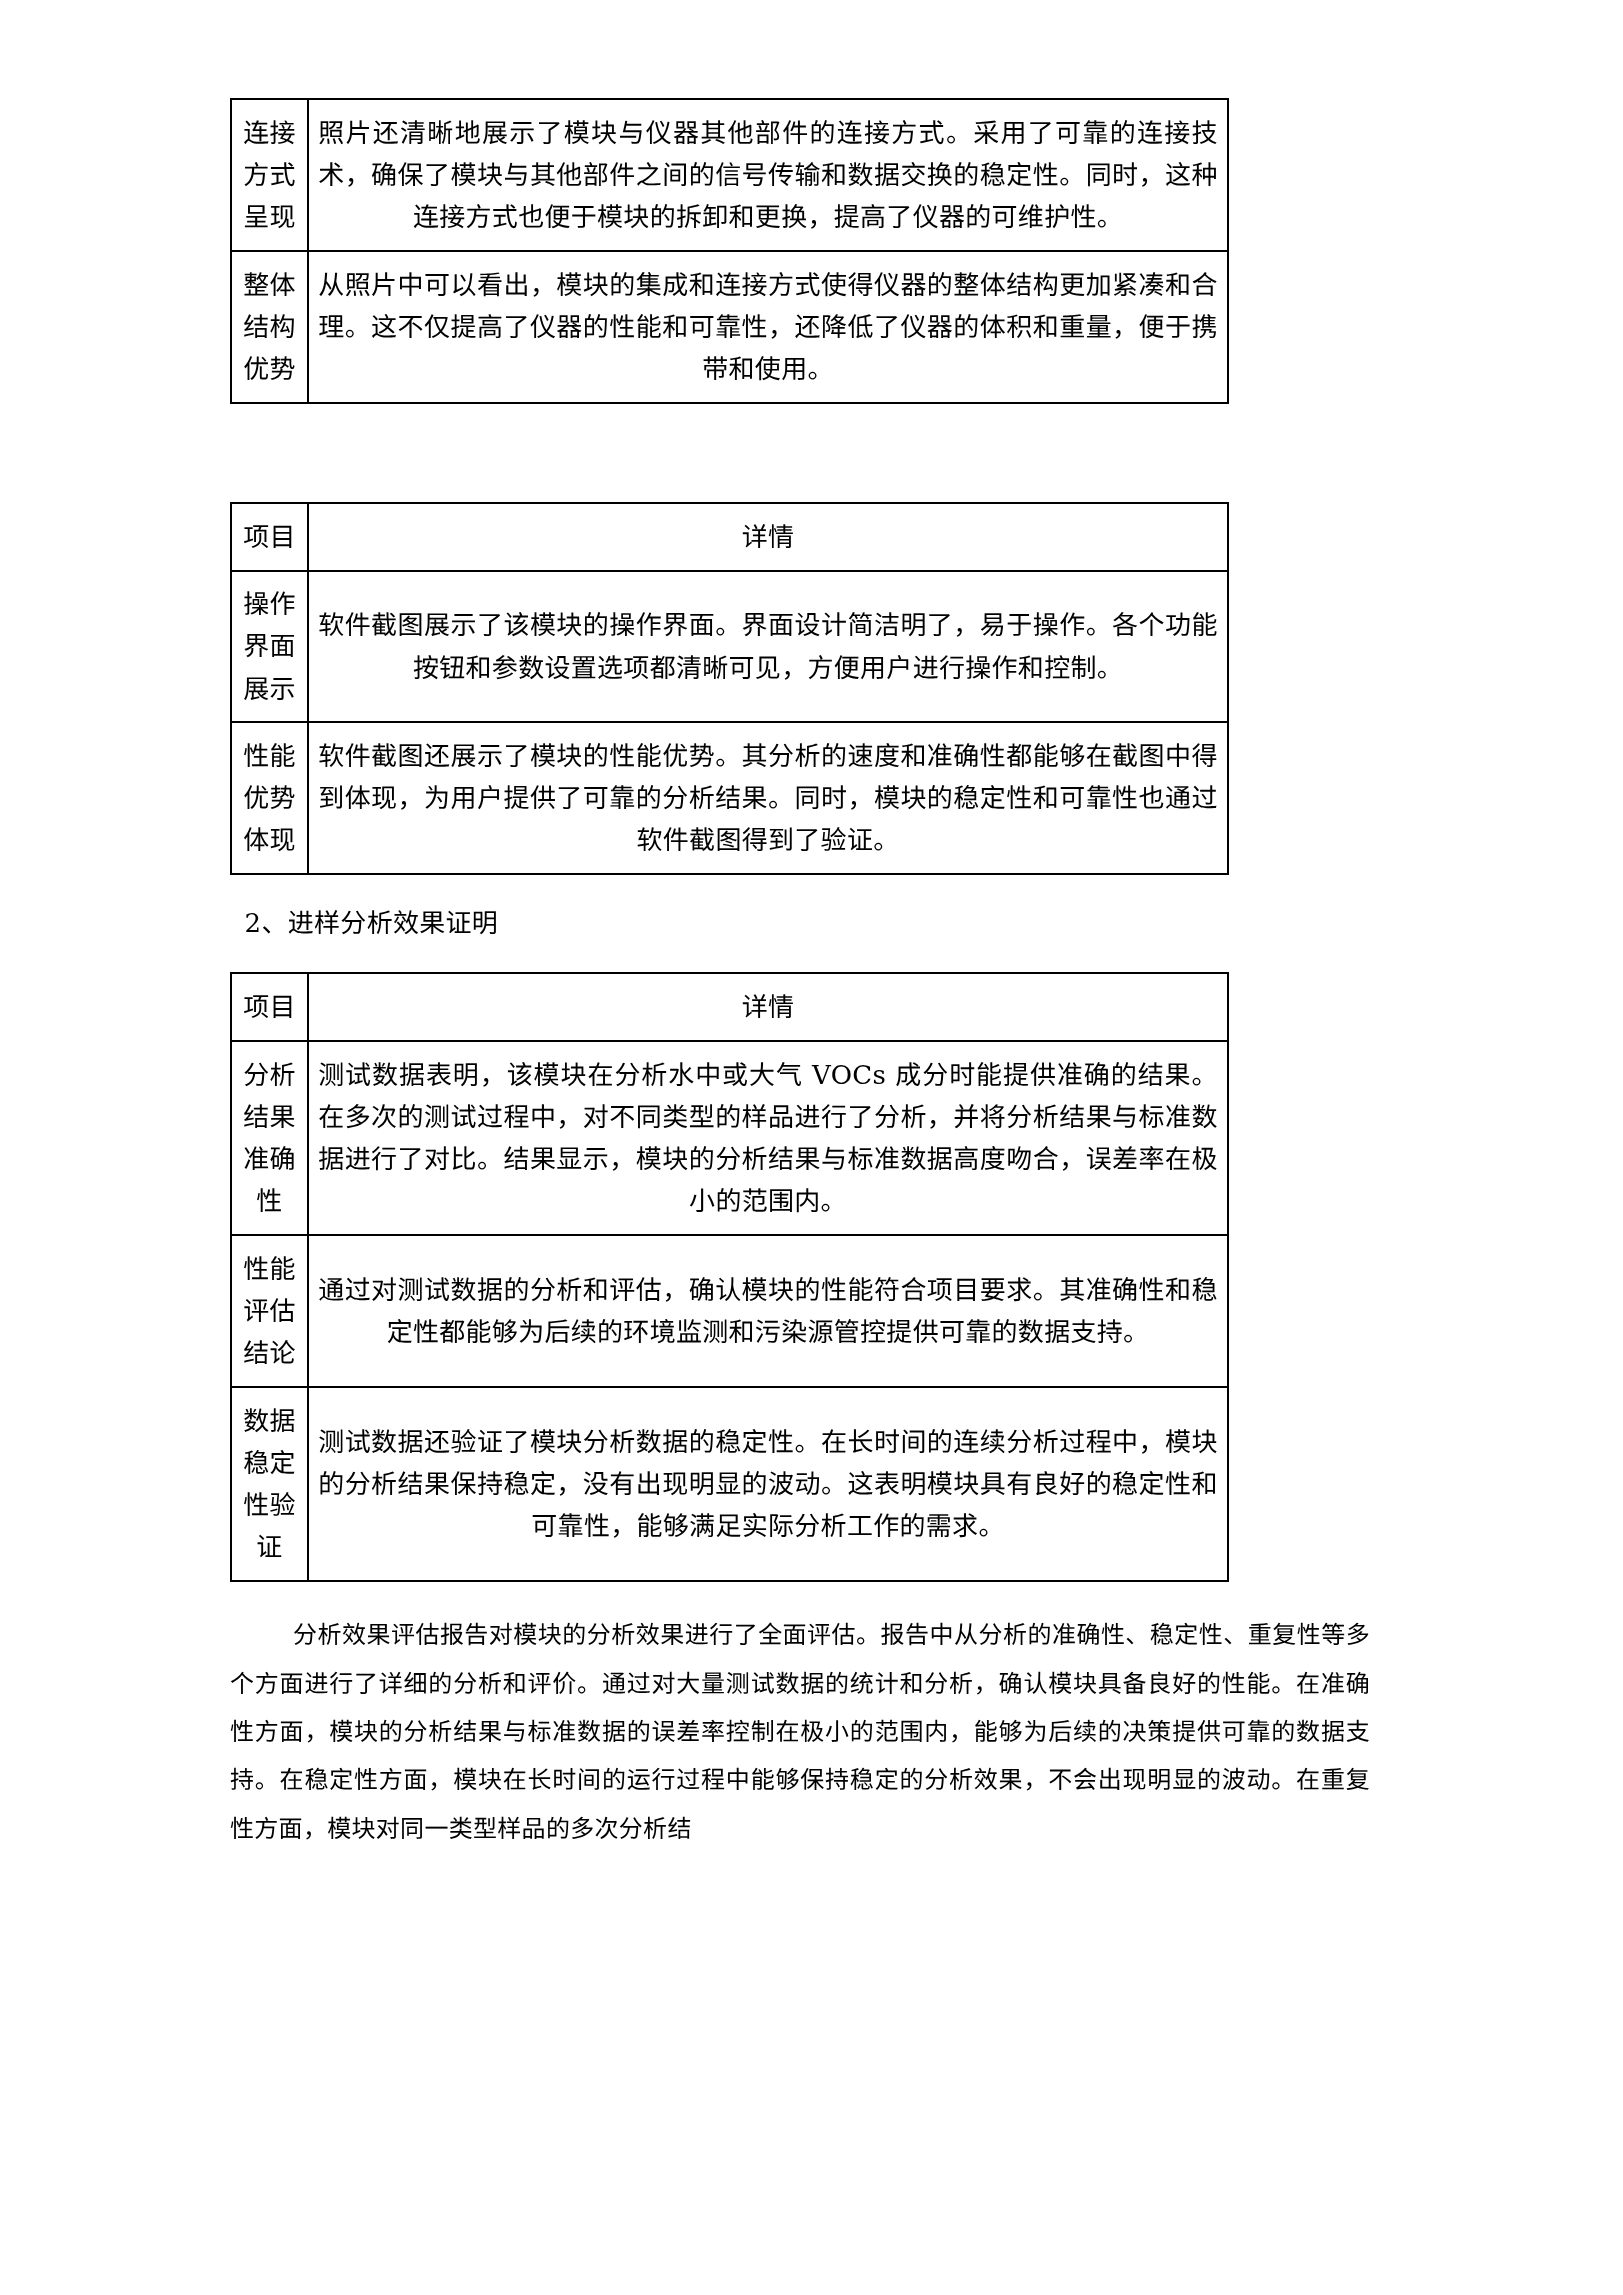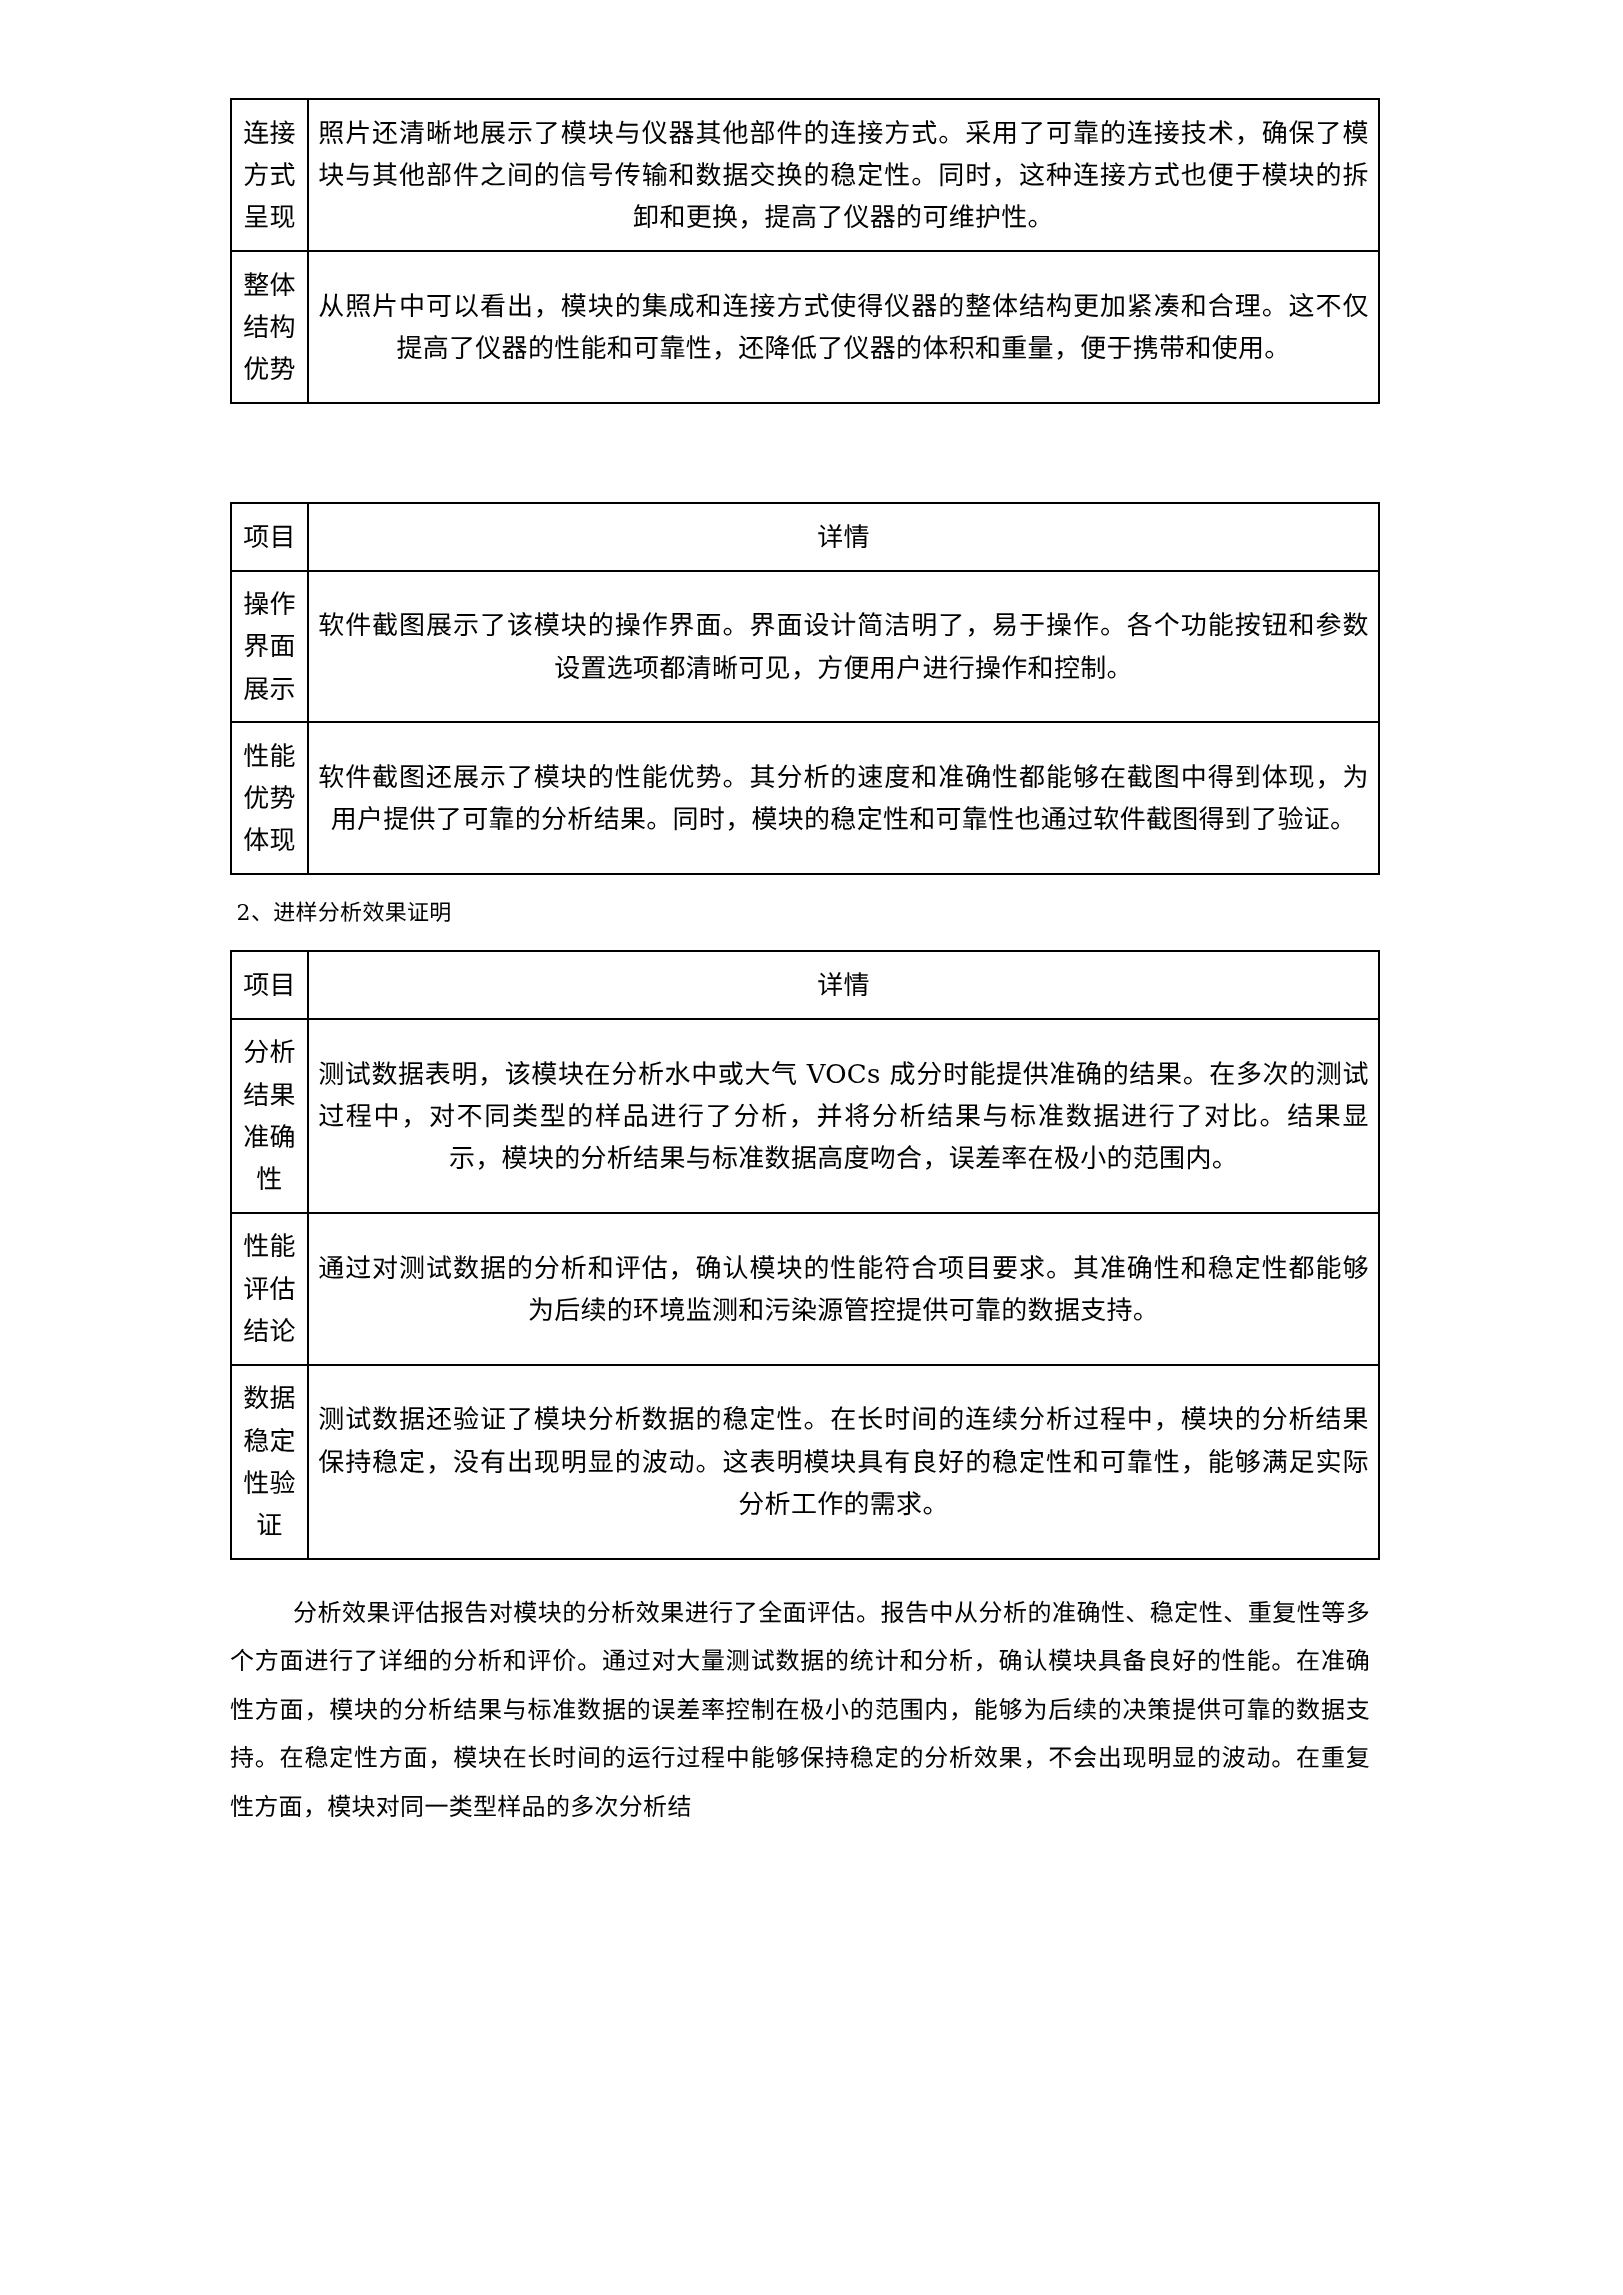--- a/index.html
+++ b/index.html
@@ -21,21 +21,21 @@
   .content {
     position: absolute;
     left: 230px;
     top: 0;
     width: 1152px;
   }
 
   
   table.doc-table {
     border-collapse: collapse;
-    width: 1150px;
+    width: 999px;
     table-layout: fixed;
     border-top: 2px solid #000;
     border-bottom: 2px solid #000;
     border-left: 2px solid #000;
     border-right: 2px solid #000;
   }
   table.doc-table td,
   table.doc-table th {
     border: 2px solid #000;
     padding: 11.8px 9.2px;
@@ -64,23 +64,23 @@
   }
   th.hdr-label,
   th.hdr-detail {
     text-align: center;
     padding-top: 17px;
     padding-bottom: 17px;
   }
   .gap-lg { height: 98px; }
 
   .section-heading {
-    font-size: 22px;
+    font-size: 26px;
     line-height: 1.6;
-    margin: 4px;
+    margin: 12px;
     padding: 15.7px 0 15.7px 2.6px;
     letter-spacing: 0.3px;
   }
 
   .body-paragraph {
     font-size: 24px;
     line-height: 2.02;
     margin: 0;
     padding: 29px 0 0 0;
     text-indent: 63px;

